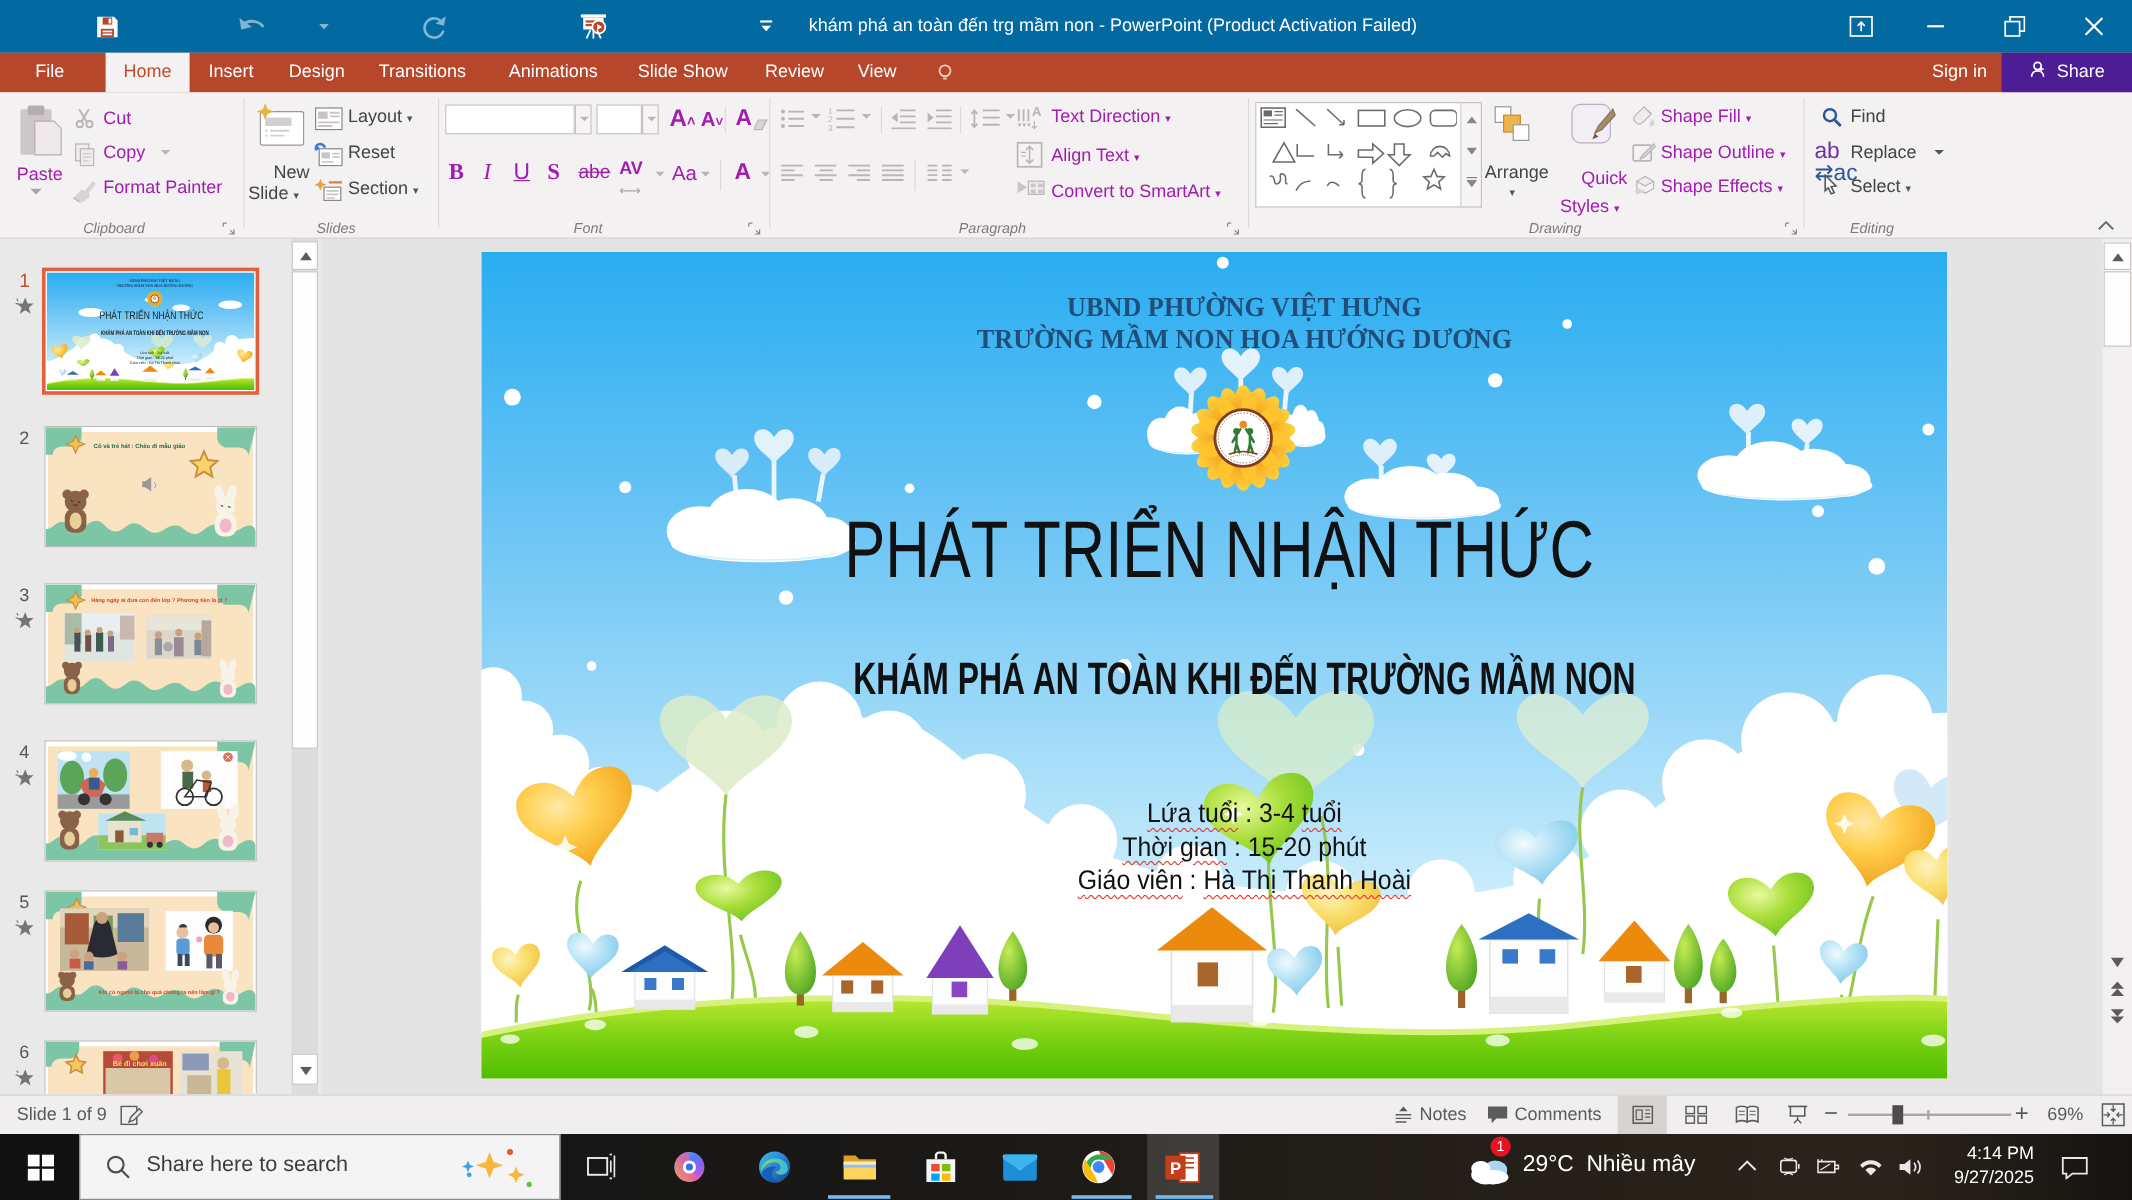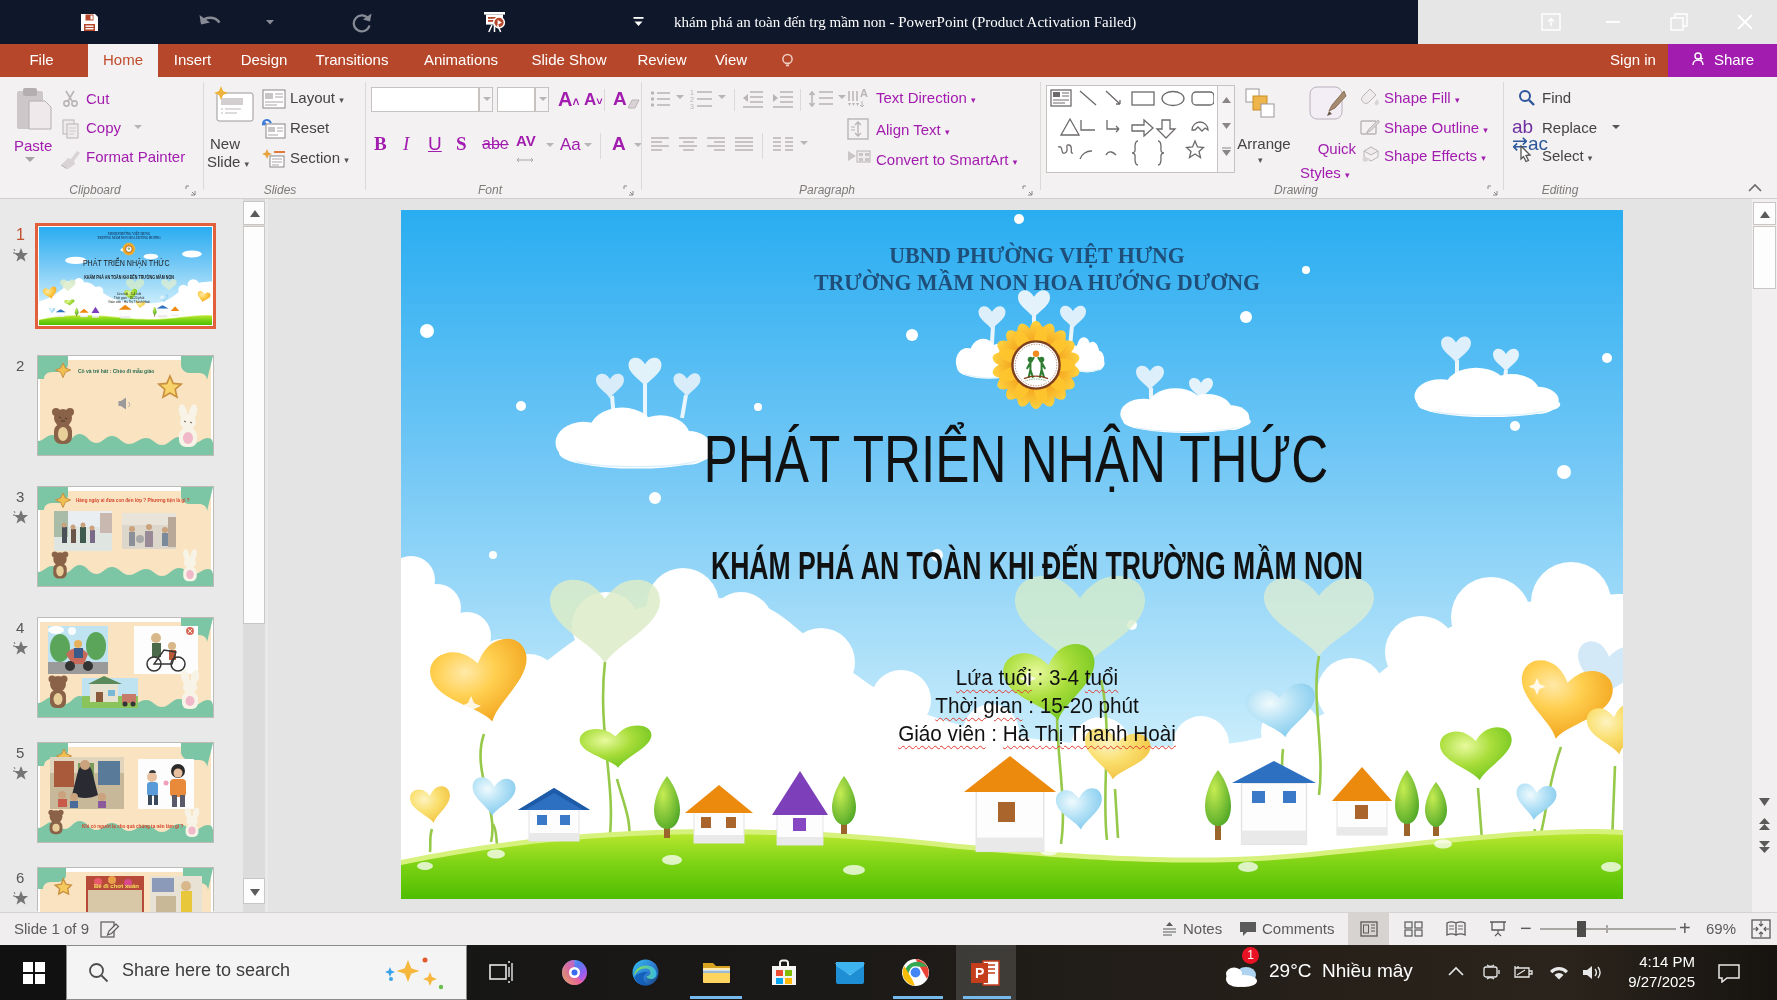--- a/index.html
+++ b/index.html
@@ -1,20 +1,20 @@
 <!DOCTYPE html>
 <html><head>
 <meta charset="utf-8">
 <style>
 * { margin:0; padding:0; box-sizing:border-box; }
 html,body { width:1777px; height:1000px; overflow:hidden; font-family:"Liberation Sans", sans-serif; }
 .abs { position:absolute; }
 #app { position:relative; width:1777px; height:1000px; background:#e6e6e6; }
 
-#titlebar { position:absolute; left:0; top:0; width:1418px; height:44px; background:#0f172a; color:#fff;font-family:Liberation Serif, serif; }
+#titlebar { position:absolute; left:0; top:0; width:1777px; height:44px; background:#0369a1; color:#fff; }
 #titletext { position:absolute; top:0; left:674px; height:44px; line-height:44px; font-size:15px; color:#fff; white-space:nowrap; }
 .winbtn { position:absolute; top:0; width:46px; height:44px; display:flex; align-items:center; justify-content:center; }
 
 #tabrow { position:absolute; left:0; top:44px; width:1777px; height:33px; background:#b7472a; }
 .tab { position:absolute; top:0; height:33px; line-height:32px; color:#fff; font-size:15px; text-align:center; }
 #tab-home { background:#f3f1f2; color:#c04d2c; }
 
 #ribbon { position:absolute; left:0; top:77px; width:1777px; height:122px; background:#f3f1f2; border-bottom:1px solid #d2cfcd; }
 .rsep { position:absolute; top:5px; height:108px; width:1px; background:#dcd9d7; }
 .rlabel { position:absolute; top:106px; font-size:12px; color:#7e7a78; width:120px; text-align:center;font-style:italic; }
@@ -103,21 +103,21 @@
     <div class="tab" style="left:307px;width:90px">Transitions</div>
     <div class="tab" style="left:415px;width:92px">Animations</div>
     <div class="tab" style="left:523px;width:92px">Slide Show</div>
     <div class="tab" style="left:631px;width:62px">Review</div>
     <div class="tab" style="left:707px;width:48px">View</div>
     <svg class="abs" style="left:780px;top:8px" width="15" height="19" viewBox="0 0 15 19">
         <circle cx="7.5" cy="7" r="4.6" fill="none" stroke="#f0cfc5" stroke-width="1.5"></circle>
         <path d="M5.5 11.5h4M6 13.5h3" stroke="#f0cfc5" stroke-width="1.3"></path>
       </svg>
     <div class="tab" style="left:1598px;width:70px">Sign in</div>
-    <div class="tab" style="left:1668px;width:109px;background:#a21caf">
+    <div class="tab" style="left:1668px;width:109px;background:#4c1d95">
       <svg style="vertical-align:-3px;margin-right:6px" width="17" height="17" viewBox="0 0 17 17">
           <circle cx="7" cy="5" r="3" fill="none" stroke="#fff" stroke-width="1.4"></circle>
           <path d="M2 14c0-3 2.2-5 5-5s5 2 5 5" fill="none" stroke="#fff" stroke-width="1.4"></path>
           <path d="M12 5h5M14.5 2.5V8" stroke="#fff" stroke-width="1.4" transform="translate(-1.5,3.5) scale(.8)"></path>
         </svg>Share</div>
   </div>
   <div id="ribbon">
 
     <svg class="abs" style="left:13px;top:10px" width="40" height="48" viewBox="0 0 40 48">
         <rect x="4" y="4" width="26" height="38" rx="2" fill="#cdc7c9"></rect>
@@ -153,21 +153,21 @@
         <path d="M1 1v3M1 1h3M10 6v4h-4M7 7l3 3" stroke="#8a8687" fill="none"></path>
       </svg>
     <div class="rsep" style="left:203px"></div>
 
     <svg class="abs" style="left:212px;top:8px" width="42" height="50" viewBox="0 0 42 50">
         <rect x="5" y="8" width="36" height="28" rx="2" fill="#fff" stroke="#9b9798"></rect>
         <rect x="9" y="13" width="22" height="7" fill="#d3cfd0"></rect>
         <path d="M9 24h2M13 24h16M9 28h2M13 28h12" stroke="#d3cfd0" stroke-width="1.6"></path>
         <path d="M9 1l2 5 5 2-5 2-2 5-2-5-5-2 5-2z" fill="#edb23d"></path>
       </svg>
-    <div class="abs rtext" style="left:210px;top:58px;width:46px;text-align:left">New</div>
+    <div class="abs rtext" style="left:220px;top:58px;width:46px;text-align:center">New</div>
     <div class="abs rtext" style="left:205px;top:76px;width:46px;text-align:center">Slide <span style="font-size:9px;color:#555">▾</span></div>
     <svg class="abs" style="left:262px;top:12px" width="24" height="20" viewBox="0 0 24 20">
         <rect x="1" y="1" width="22" height="18" fill="#fff" stroke="#8a8687"></rect>
         <rect x="3" y="4" width="8" height="6" fill="#c9c4c6"></rect>
         <path d="M13 5h8M13 8h8M3 13h18M3 16h12" stroke="#c9c4c6" stroke-width="1.6"></path>
       </svg>
     <div class="abs rtext" style="left:290px;top:12px">Layout <span style="font-size:9px;color:#555">▾</span></div>
     <svg class="abs" style="left:262px;top:41px" width="24" height="21" viewBox="0 0 24 21">
         <rect x="4" y="6" width="19" height="14" fill="#fff" stroke="#8a8687"></rect>
         <rect x="6" y="9" width="7" height="5" fill="#c9c4c6"></rect>

